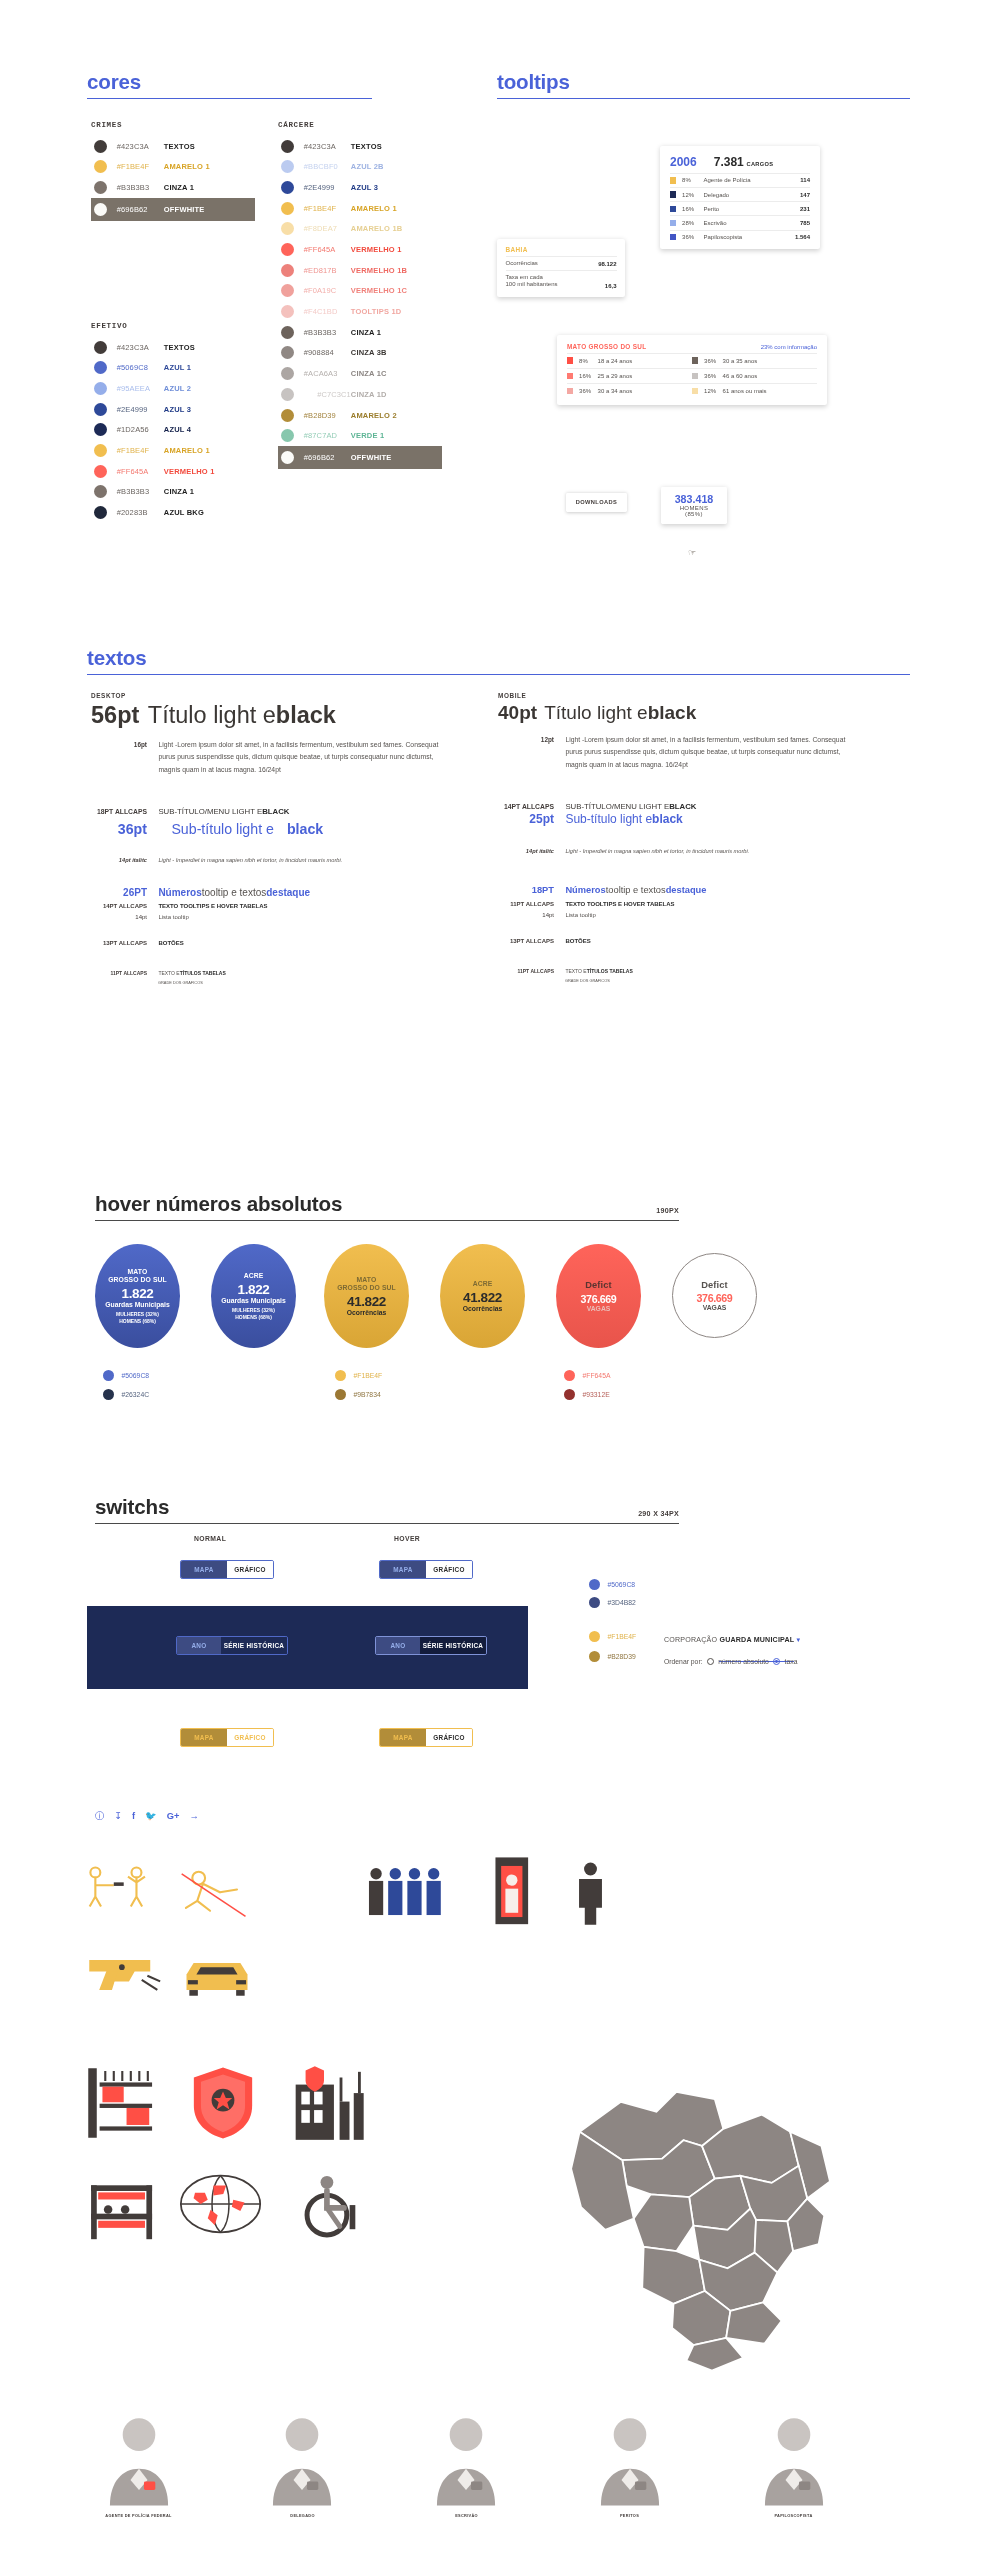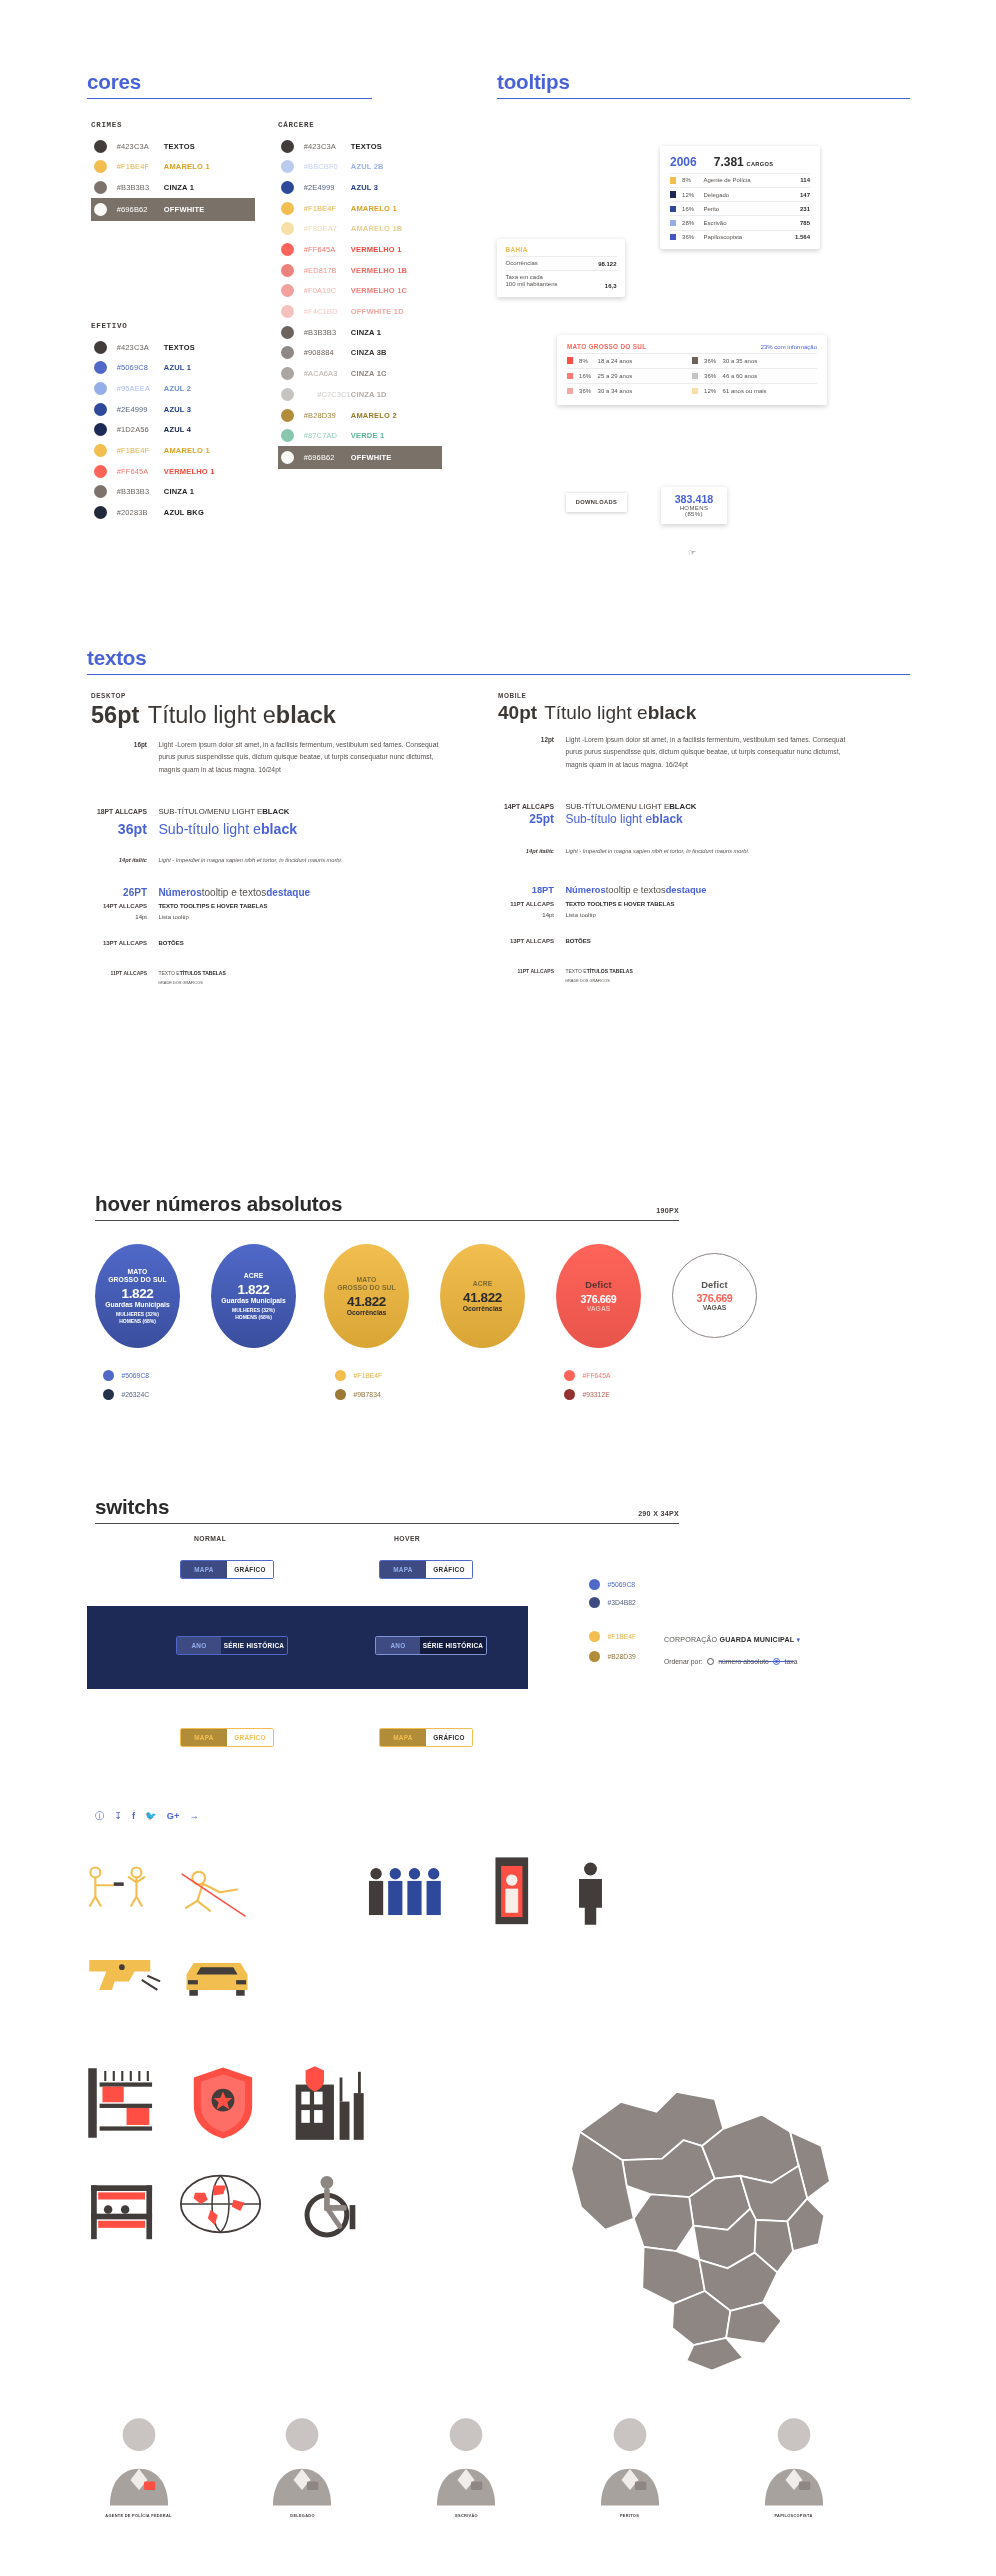--- a/index.html
+++ b/index.html
@@ -278,21 +278,21 @@
           <span class="cname" style="color: rgb(239, 106, 99);">VERMELHO 1B</span>
         </div>
         <div class="swatch-row">
           <span class="dot" style="background: rgb(240, 161, 156);"></span>
           <span class="hexcode" style="color: rgb(242, 174, 170);">#F0A19C</span>
           <span class="cname" style="color: rgb(240, 129, 123);">VERMELHO 1C</span>
         </div>
         <div class="swatch-row">
           <span class="dot" style="background: rgb(244, 193, 189);"></span>
           <span class="hexcode" style="color: rgb(243, 203, 200);">#F4C1BD</span>
-          <span class="cname" style="color: rgb(241, 167, 161);">OFFWHITE 1D</span>
+          <span class="cname" style="color: rgb(241, 167, 161);">TOOLTIPS 1D</span>
         </div>
         <div class="swatch-row">
           <span class="dot" style="background: rgb(109, 99, 92);"></span>
           <span class="hexcode" style="color: rgb(107, 101, 97);">#B3B3B3</span>
           <span class="cname" style="color: rgb(29, 29, 29);">CINZA 1</span>
         </div>
         <div class="swatch-row">
           <span class="dot" style="background: rgb(144, 136, 132);"></span>
           <span class="hexcode" style="color: rgb(107, 101, 97);">#908884</span>
           <span class="cname" style="color: rgb(59, 55, 52);">CINZA 3B</span>
@@ -452,21 +452,21 @@
     </div>
     <div class="spec-line" style="margin-top:10px;">
       <span class="spec-size" style="width:56px; font-size:6.4px;">16pt</span>
       <span class="lorem" style="margin-left:11.4px; width:285px; font-size:6.8px; line-height:1.85;">Light -Lorem ipsum dolor sit amet, in a facilisis fermentum, vestibulum sed fames. Consequat purus purus suspendisse quis, dictum quisque beatae, ut turpis consequatur nunc dictumst, magnis quam in at lacus magna. 16/24pt</span>
     </div>
     <div class="spec-line" style="margin-top:31px;">
       <span class="spec-size" style="width:56px; font-size:6.8px;">18PT ALLCAPS</span>
       <span style="margin-left:11.4px; font-size:7.8px; font-weight:300; color:#3b3734;">SUB-TÍTULO/MENU LIGHT E </span>
       <span style="font-size:7.8px; font-weight:bold; color:#2b2b2b;">BLACK</span>
     </div>
-    <div class="spec-line" style="margin-top:4.3px;">
+    <div class="spec-line" style="margin-top:4.3px;gap:13px;">
       <span class="spec-size" style="width:56px; font-size:14.2px; color:#4a62d8;">36pt</span>
       <span style="margin-left:11.4px; font-size:14.2px; font-weight:300; color:#4a62d8;">Sub-título light e </span>
       <span style="font-size:14.2px; font-weight:bold; color:#4a62d8;">black</span>
     </div>
     <div class="spec-line" style="margin-top:20px;">
       <span class="spec-size" style="width:56px; font-size:5.7px; font-style:italic;">14pt italitc</span>
       <span style="margin-left:11.4px; font-size:5.7px; font-style:italic; color:#56524f;">Light - Imperdiet in magna sapien nibh et tortor, in tincidunt mauris morbi.</span>
     </div>
     <div class="spec-line" style="margin-top:24px;">
       <span class="spec-size" style="width:56px; font-size:10px; color:#4a62d8;">26PT</span>

